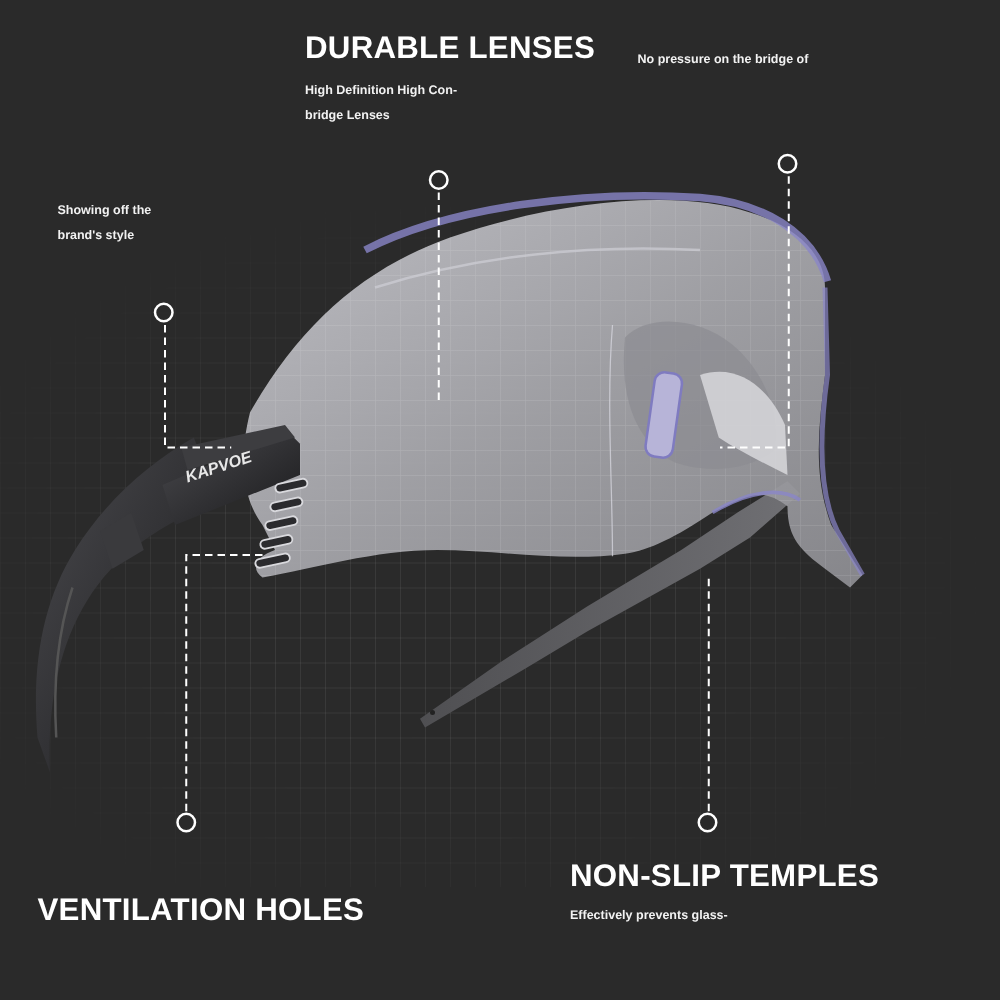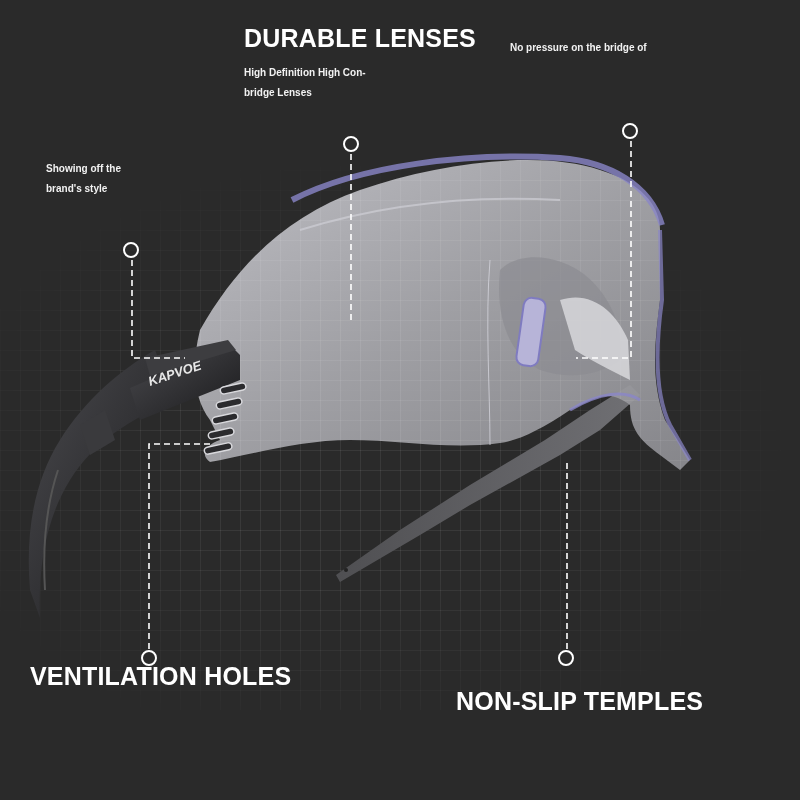--- a/index.html
+++ b/index.html
@@ -147,23 +147,24 @@
     </div>
   </div>
 
   <div class="callout" style="left:46px; top:147px;">
     <div class="desc">
       <div>Showing off the</div>
       <div>brand's style</div>
     </div>
   </div>
 
-  <div class="callout" style="left:30px; top:664px;">
+  <div class="callout" style="left:30px; top:716px;">
     <div class="title">VENTILATION HOLES</div>
   </div>
 
   <div class="callout" style="left:456px; top:689px;">
     <div class="title">NON-SLIP TEMPLES</div>
     <div class="desc" style="margin-top:9px;">
+      <div>Effectively prevents glass-</div>
     </div>
   </div>
 
 </div>
 
 </body></html>

